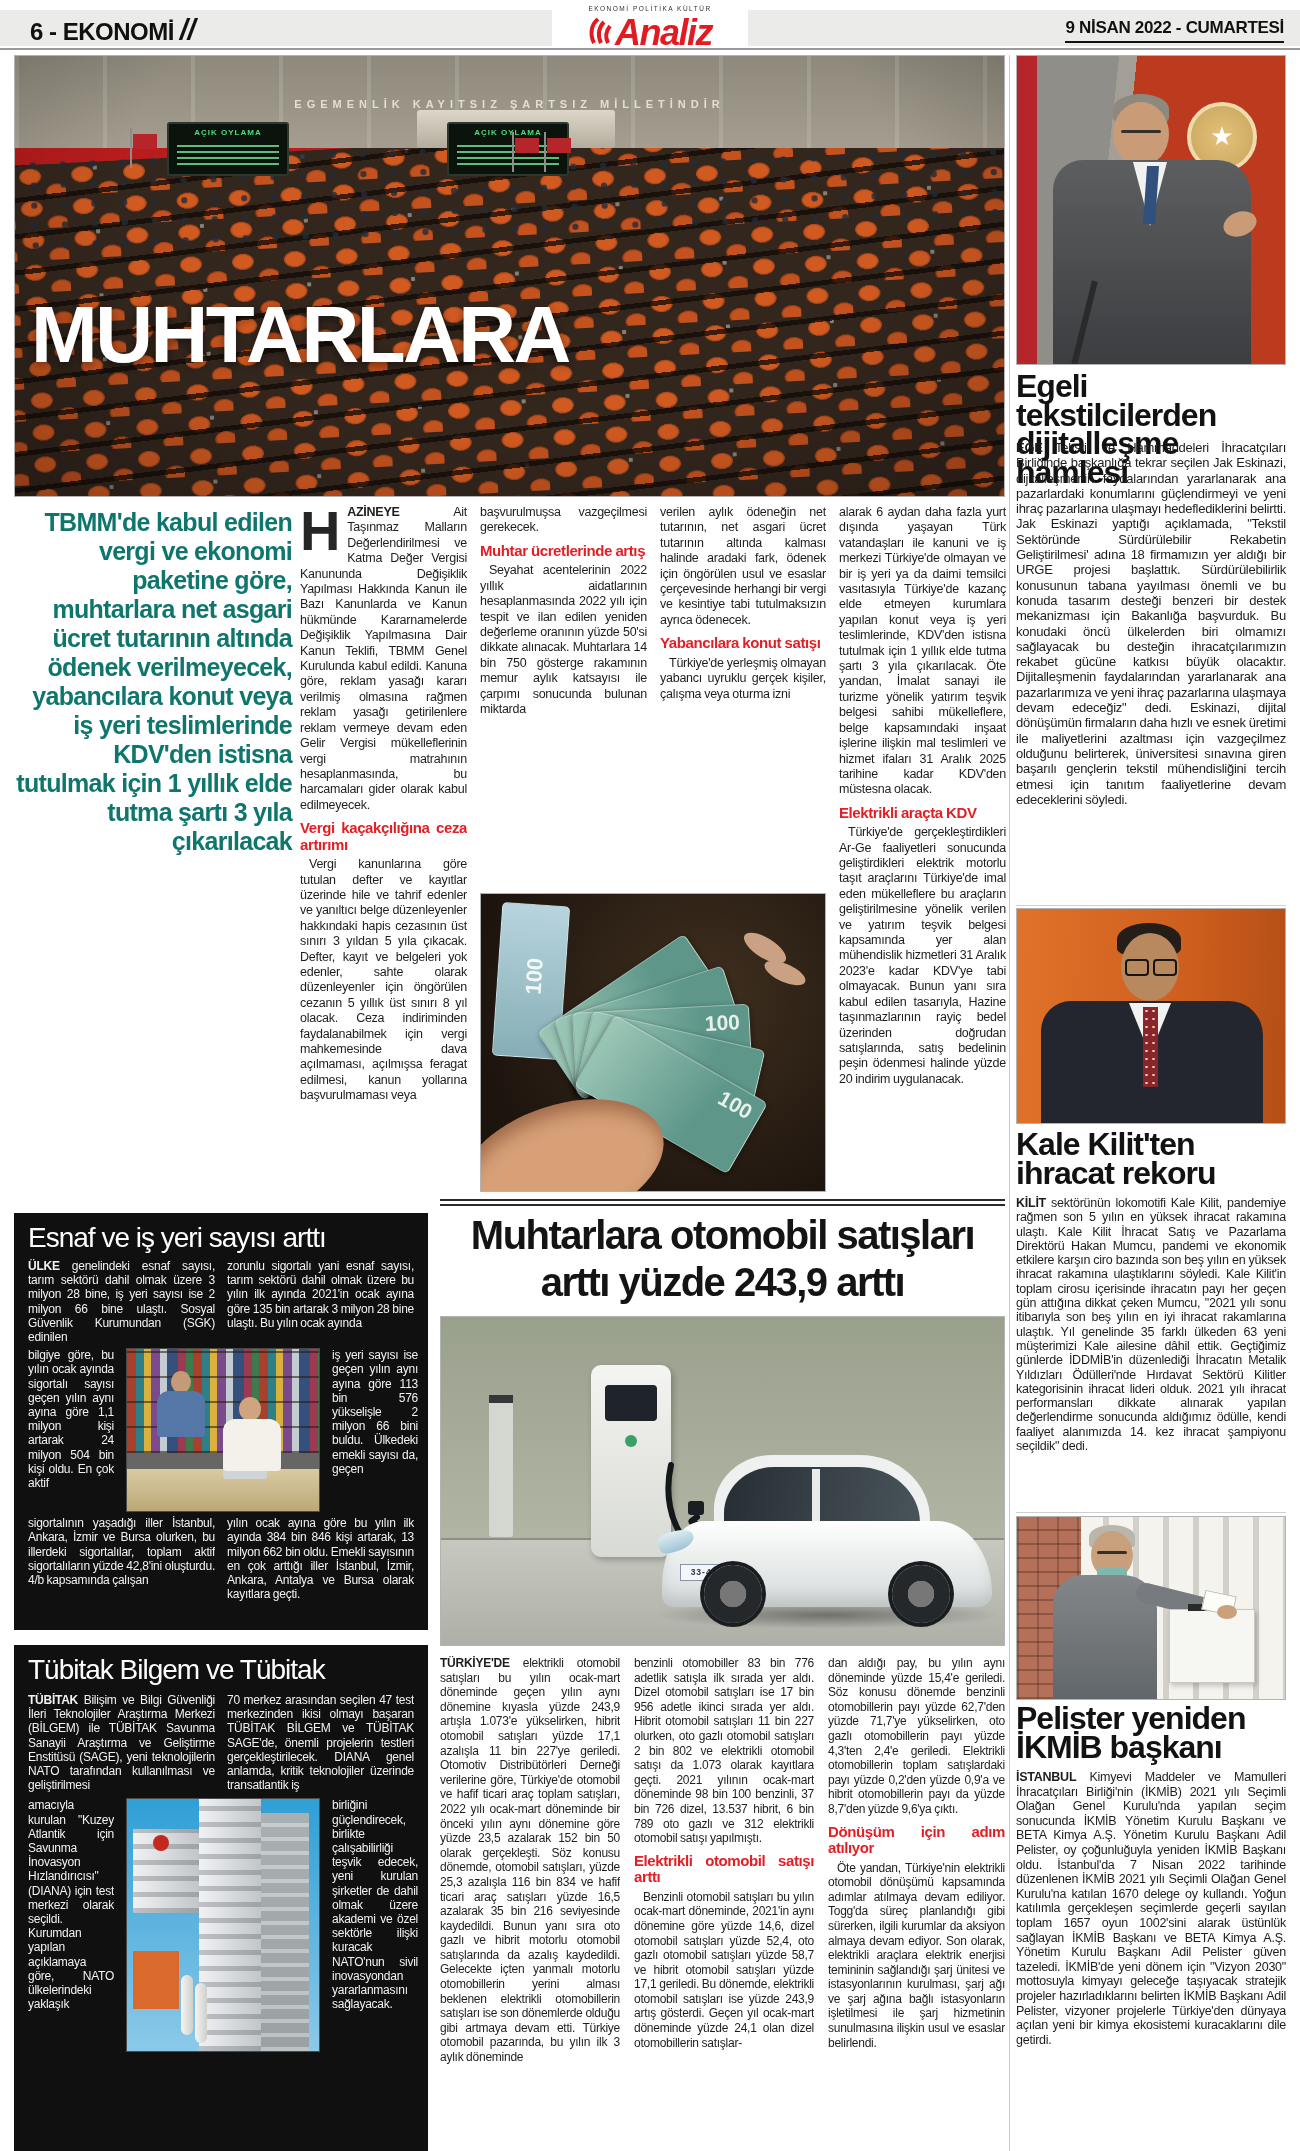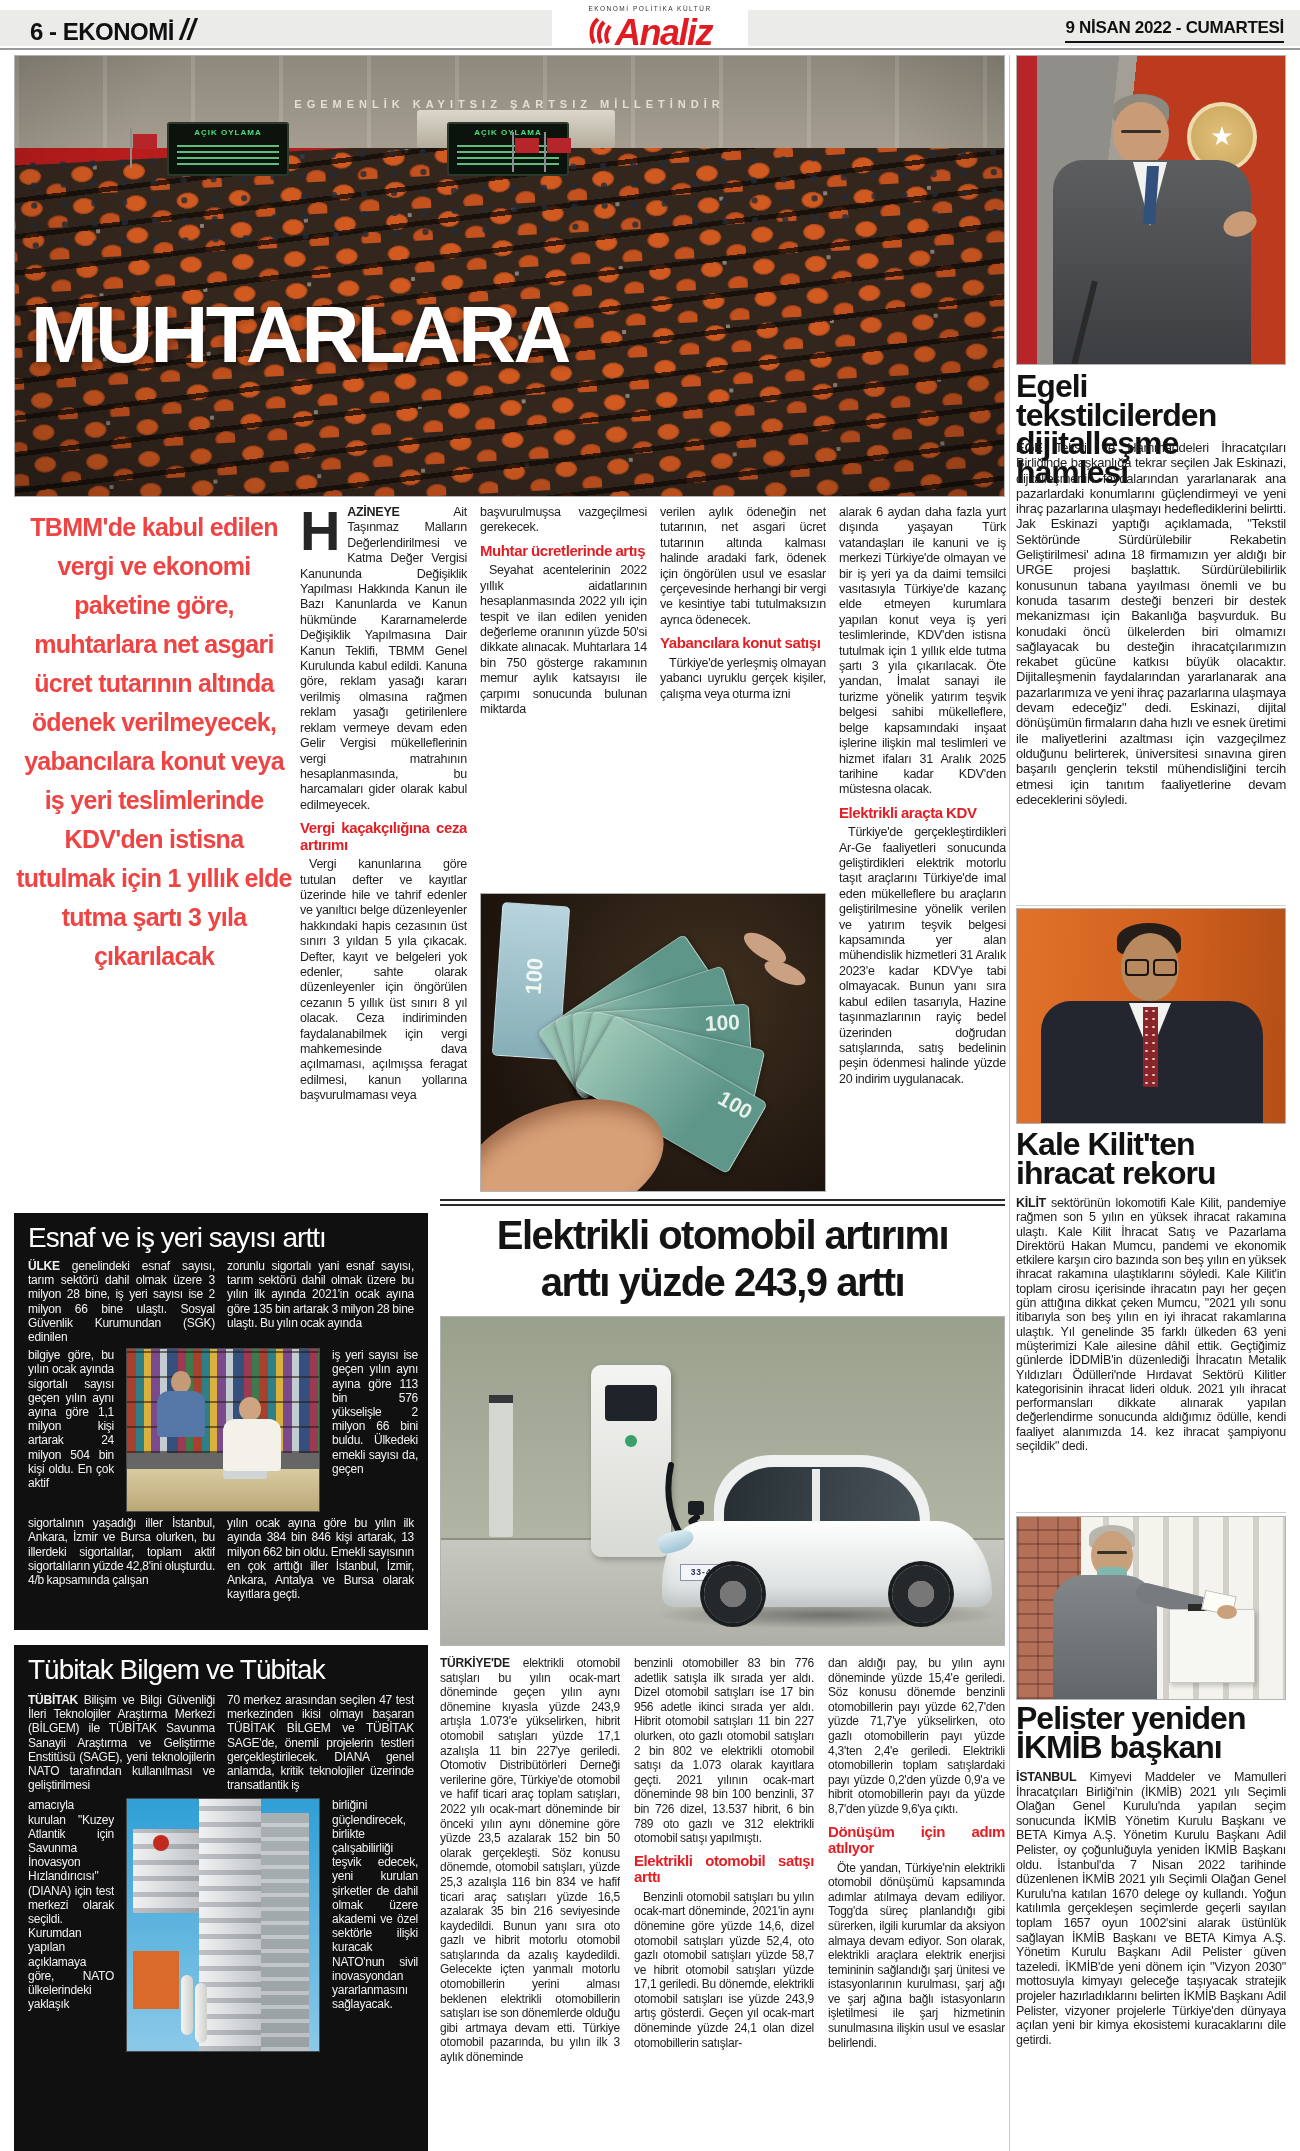--- a/index.html
+++ b/index.html
@@ -18,22 +18,22 @@
   .hdr-date{position:absolute;right:16px;top:18px;font-weight:bold;font-size:17px;color:#111;
             border-bottom:2.5px solid #111;padding-bottom:3px;letter-spacing:-0.3px}
   .hdr-rule{position:absolute;left:0;top:48px;width:1300px;height:2px;background:#9a9a9a}
   
   .body-txt{font-size:12.5px;line-height:15.4px;letter-spacing:-0.25px;word-spacing:-0.4px;
             color:#1d1d1d;text-align:justify;overflow:hidden}
   .ind{text-indent:9px}
   .lead-in{font-weight:bold}
   .sub{font-weight:bold;color:#e31e24;font-size:15px;line-height:16.5px;letter-spacing:-0.4px;margin:7px 0 4px}
   .dropcap{float:left;font-weight:bold;font-size:56px;line-height:46px;margin:3px 7px 0 0;color:#262626}
-  .summary{position:absolute;left:16px;top:508px;width:276px;text-align:center;font-weight:bold;
-           font-size:25px;line-height:39px;letter-spacing:-0.7px;color:#ef4444}
+  .summary{position:absolute;left:16px;top:508px;width:276px;text-align:right;font-weight:bold;
+           font-size:25px;line-height:29px;letter-spacing:-0.7px;color:#0f766e}
   .hl-side{position:absolute;font-weight:bold;font-size:32px;line-height:28.5px;letter-spacing:-1px;color:#121212}
   .vrule{position:absolute;left:1009px;top:55px;width:1px;height:2096px;background:#c9c9c9}
   .hr{position:absolute;height:1px;background:#cfcfcf}
   
   .photo{position:absolute;overflow:hidden;border:1px solid #b3b3b3;box-sizing:border-box;background:#b91c1c}
   
   .p-seats{position:absolute;left:-45px;right:-45px;top:84px;bottom:-30px;transform:rotate(-3deg);
     background-color:#33261d;
     background-image:
       repeating-linear-gradient(176deg, rgba(18,11,7,.78) 0 5px, rgba(0,0,0,0) 5px 36px),
@@ -350,21 +350,21 @@
         <div style="position:absolute;left:6px;top:152px;width:46px;height:58px;background:#d96a2c"></div>
         <div class="pipe" style="left:54px;top:176px"></div>
         <div class="pipe" style="left:68px;top:184px"></div>
       </div>
       <div class="side body-txt">birliğini güçlendirecek, birlikte çalışabilirliği teşvik edecek, yeni kurulan şirketler de dahil olmak üzere akademi ve özel sektörle ilişki kuracak NATO'nun sivil inovasyondan yararlanmasını sağlayacak.</div>
     </div>
   </div>
 
   <div class="ev-rule"></div>
   <div class="ev-h">
-    <div>Elektrikli otomobil artırımı</div>
+    <div>Muhtarlara otomobil satışları</div>
     <div>arttı yüzde 243,9 arttı</div>
   </div>
 
   <div class="photo carphoto" style="left:440px;top:1316px;width:565px;height:330px">
     <div class="floor"></div>
     <div class="postL"></div>
     <div class="pillar">
       <div class="scr"></div>
       <div class="dot"></div>
     </div>

